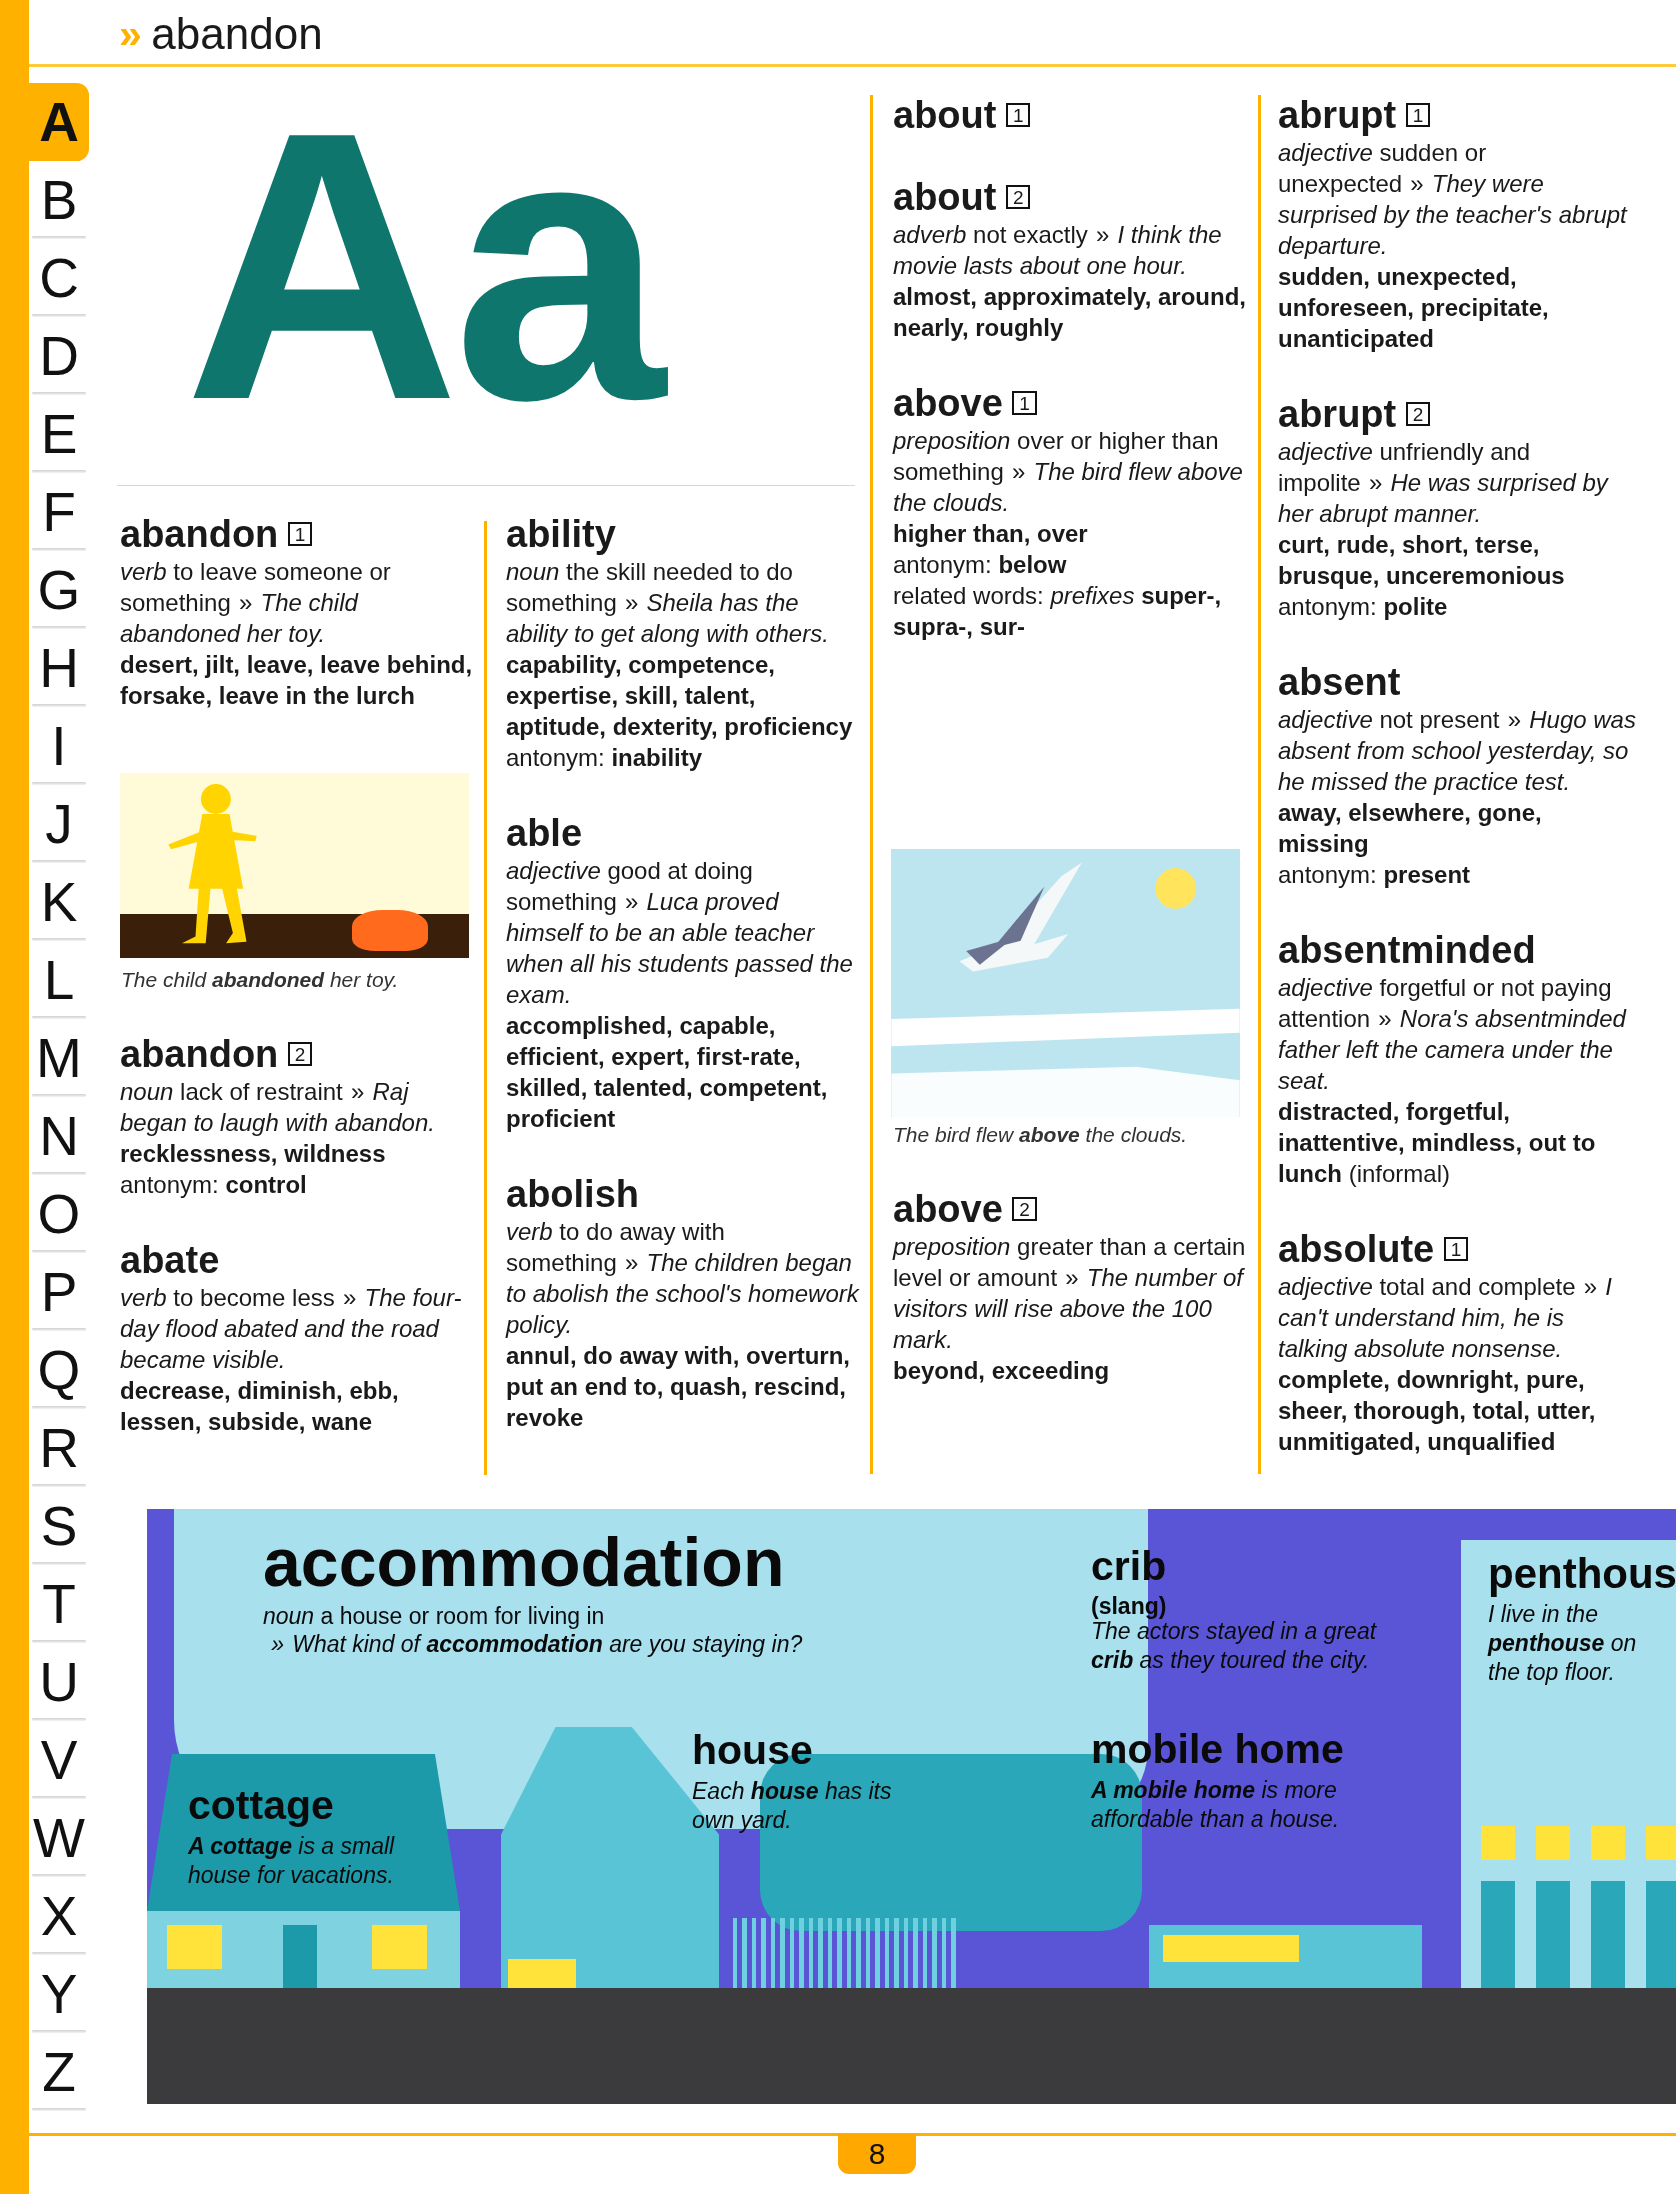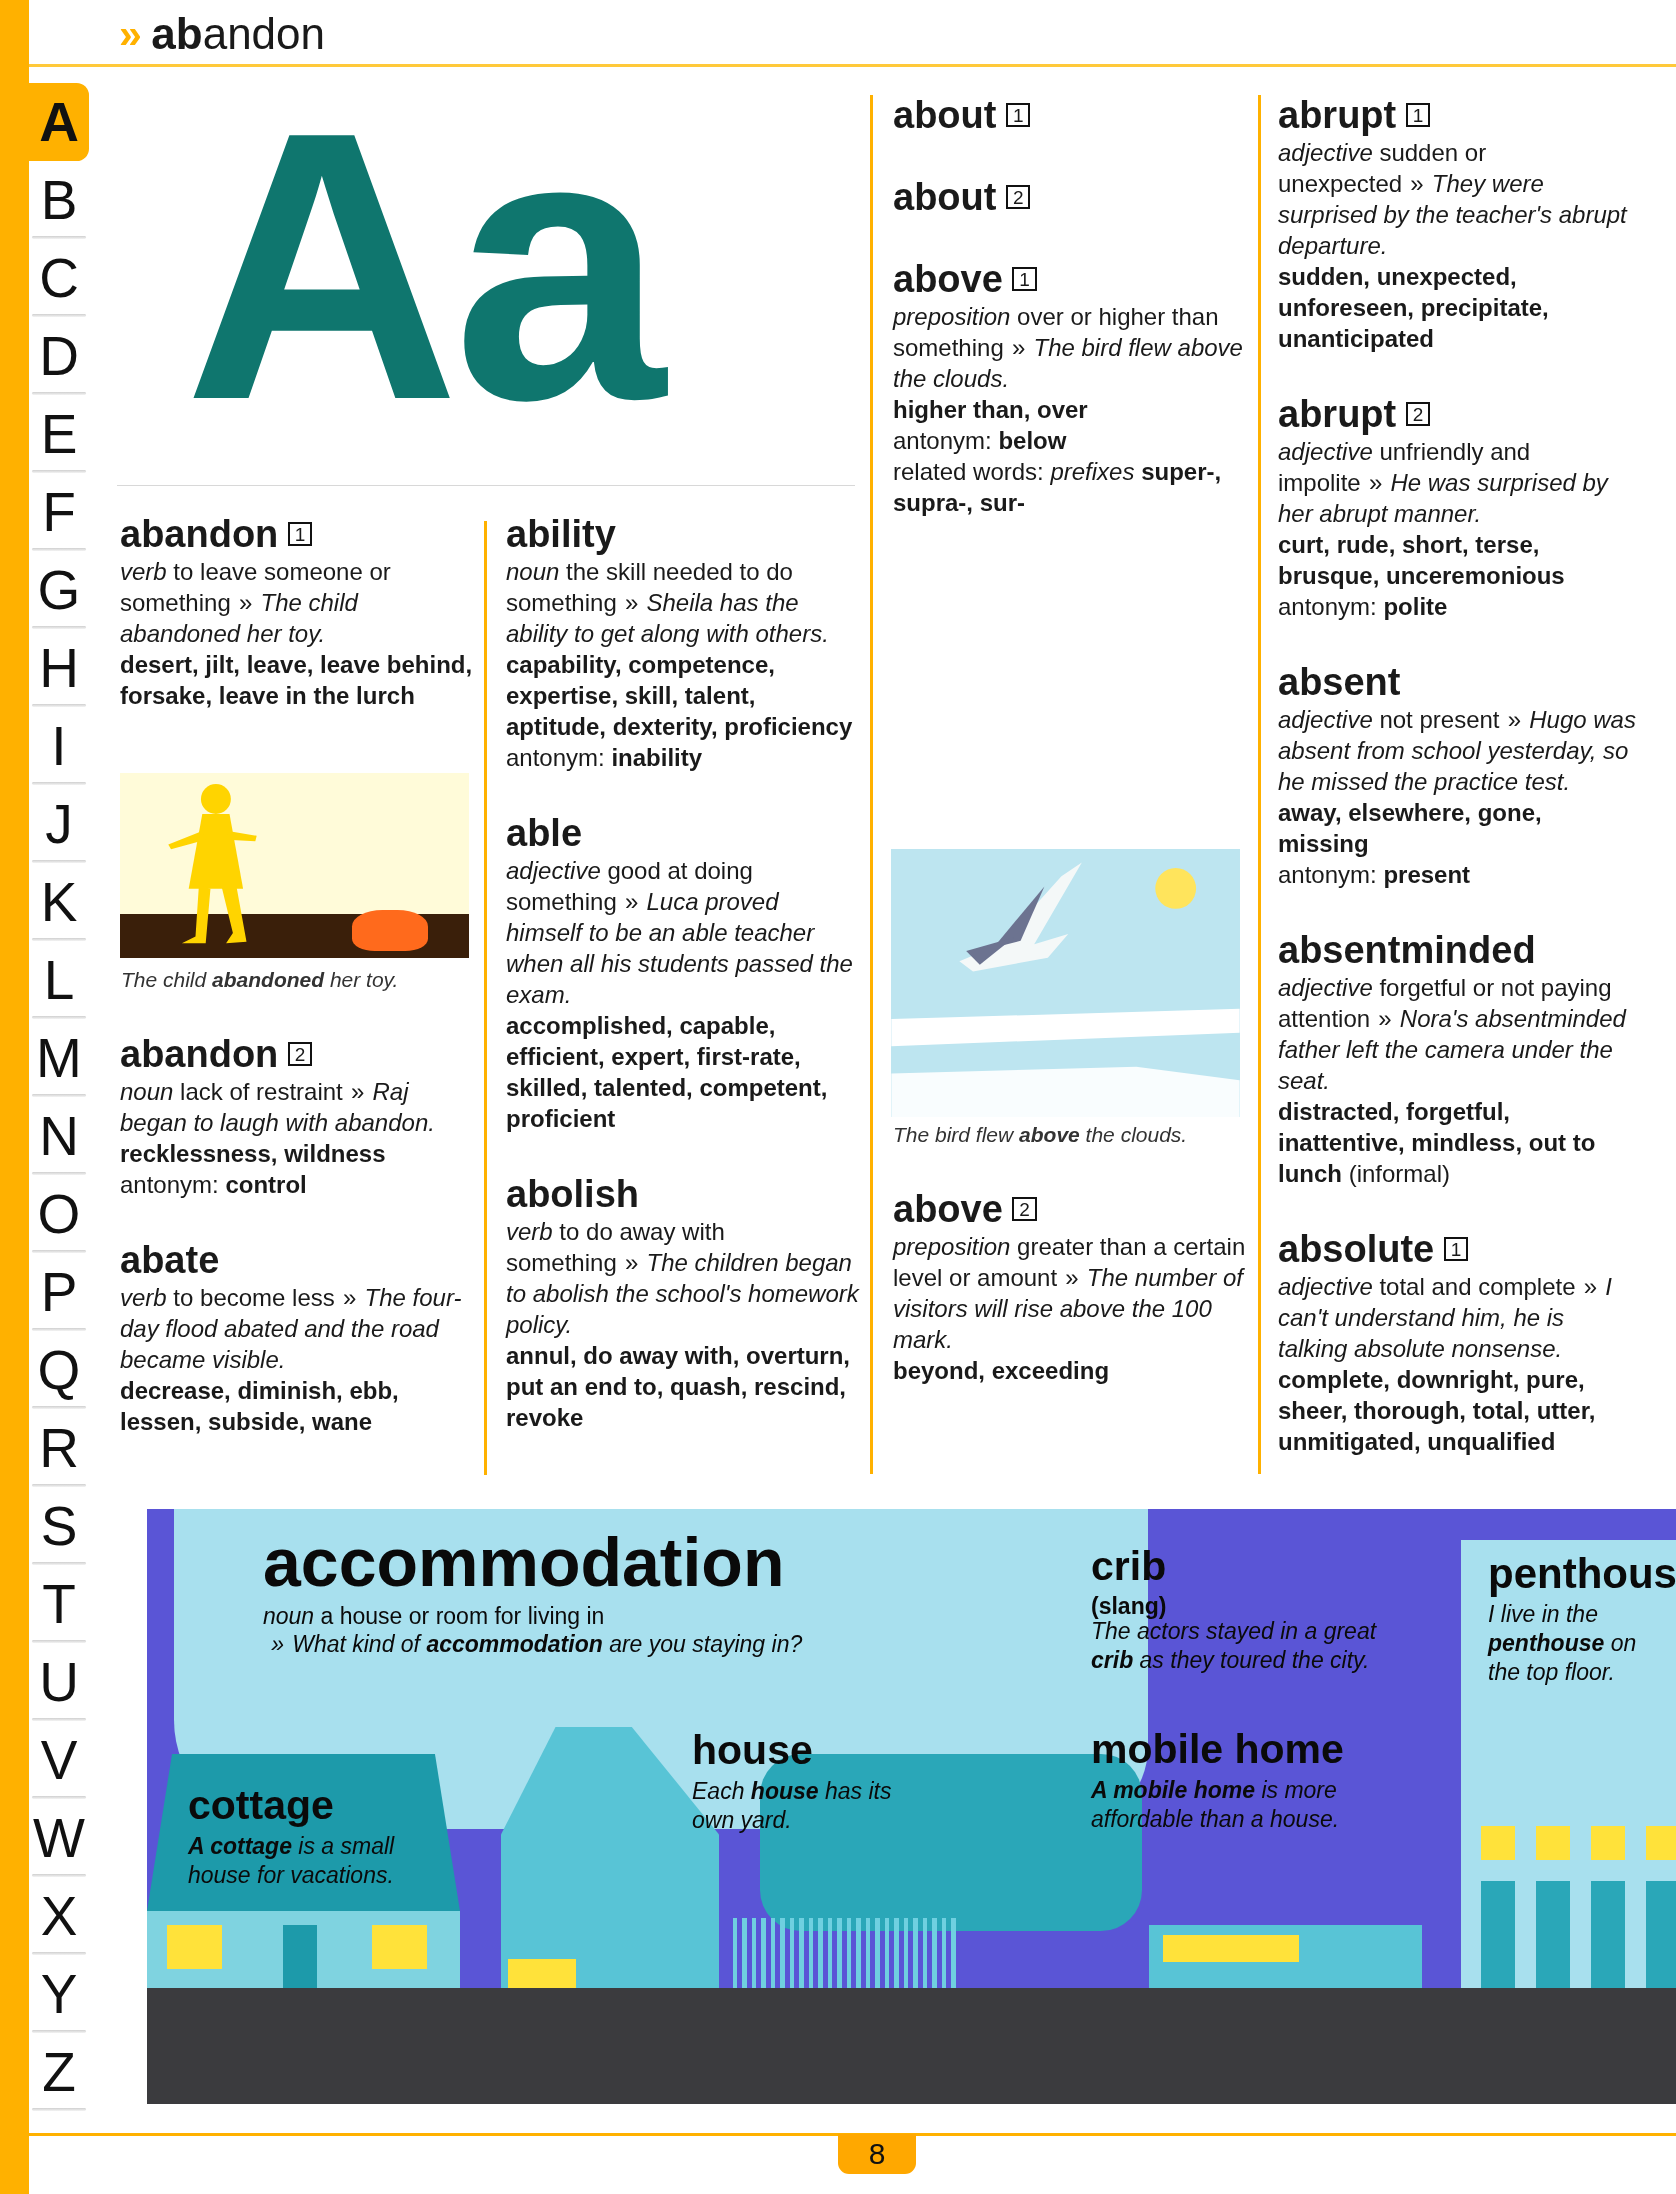--- a/index.html
+++ b/index.html
@@ -13,21 +13,21 @@
   .tab { height:78px; display:flex; align-items:center; justify-content:center; font-size:55px;
          color:#111; position:relative; box-sizing:border-box; }
   .tab::after { content:""; position:absolute; left:2.7px; right:2.7px; bottom:0; height:2.7px;
          background:linear-gradient(#cfcfcf,#f4f4f4); border-radius:1.4px; }
   .tab.active { background:#ffb100; border-radius:0 12.3px 12.3px 0; font-weight:bold; }
   .tab.active::after { display:none; }
 
   
   .hdr { left:119px; top:5.5px; height:57px; display:flex; align-items:center; font-size:44px; }
   .hdr .chev { color:#ffb100; font-weight:bold; margin-right:9.5px; font-size:41px; }
-  .hdr .hb { font-weight:bold;text-align:right; }
+  .hdr .hb { font-weight:normal;text-align:right; }
   .hdr-rule { left:29px; top:64px; width:1648px; height:2.7px; background:#ffc93a; }
 
   
   .bigAa { left:184px; top:75px; font-size:382px; font-weight:bold; color:#0f766e; letter-spacing:-6.8px; line-height:1; }
   .aa-rule { left:117px; top:485px; width:738px; height:1.4px; background:#d8d8d8; }
 
   
   .col { font-size:24px; line-height:31px; }
   .col-divider { width:2.7px; background:#ffb100; }
   .entry { margin-bottom:38px; }
@@ -176,20 +176,21 @@
       <div class="hw">
         <span>about</span>
         <span class="sense">1</span>
       </div>
     </div>
     <div class="entry">
       <div class="hw">
         <span>about</span>
         <span class="sense">2</span>
       </div>
+      <div><span class="pos">adverb</span> <span>not exactly</span><span class="chev-s">»</span><span class="ex">I think the movie lasts about one hour.</span><br><span class="syn">almost, approximately, around, nearly, roughly</span> </div>
     </div>
     <div class="entry">
       <div class="hw">
         <span>above</span>
         <span class="sense">1</span>
       </div>
       <div><span class="pos">preposition</span> <span>over or higher than something</span><span class="chev-s">»</span><span class="ex">The bird flew above the clouds.</span><br><span class="syn">higher than, over</span> <br><span>antonym:</span> <span class="syn">below</span><br><span>related words:</span> <i>prefixes</i> <span class="syn">super-, supra-, sur-</span></div>
     </div>
   </div>
 <div class="abs bird-ill">

